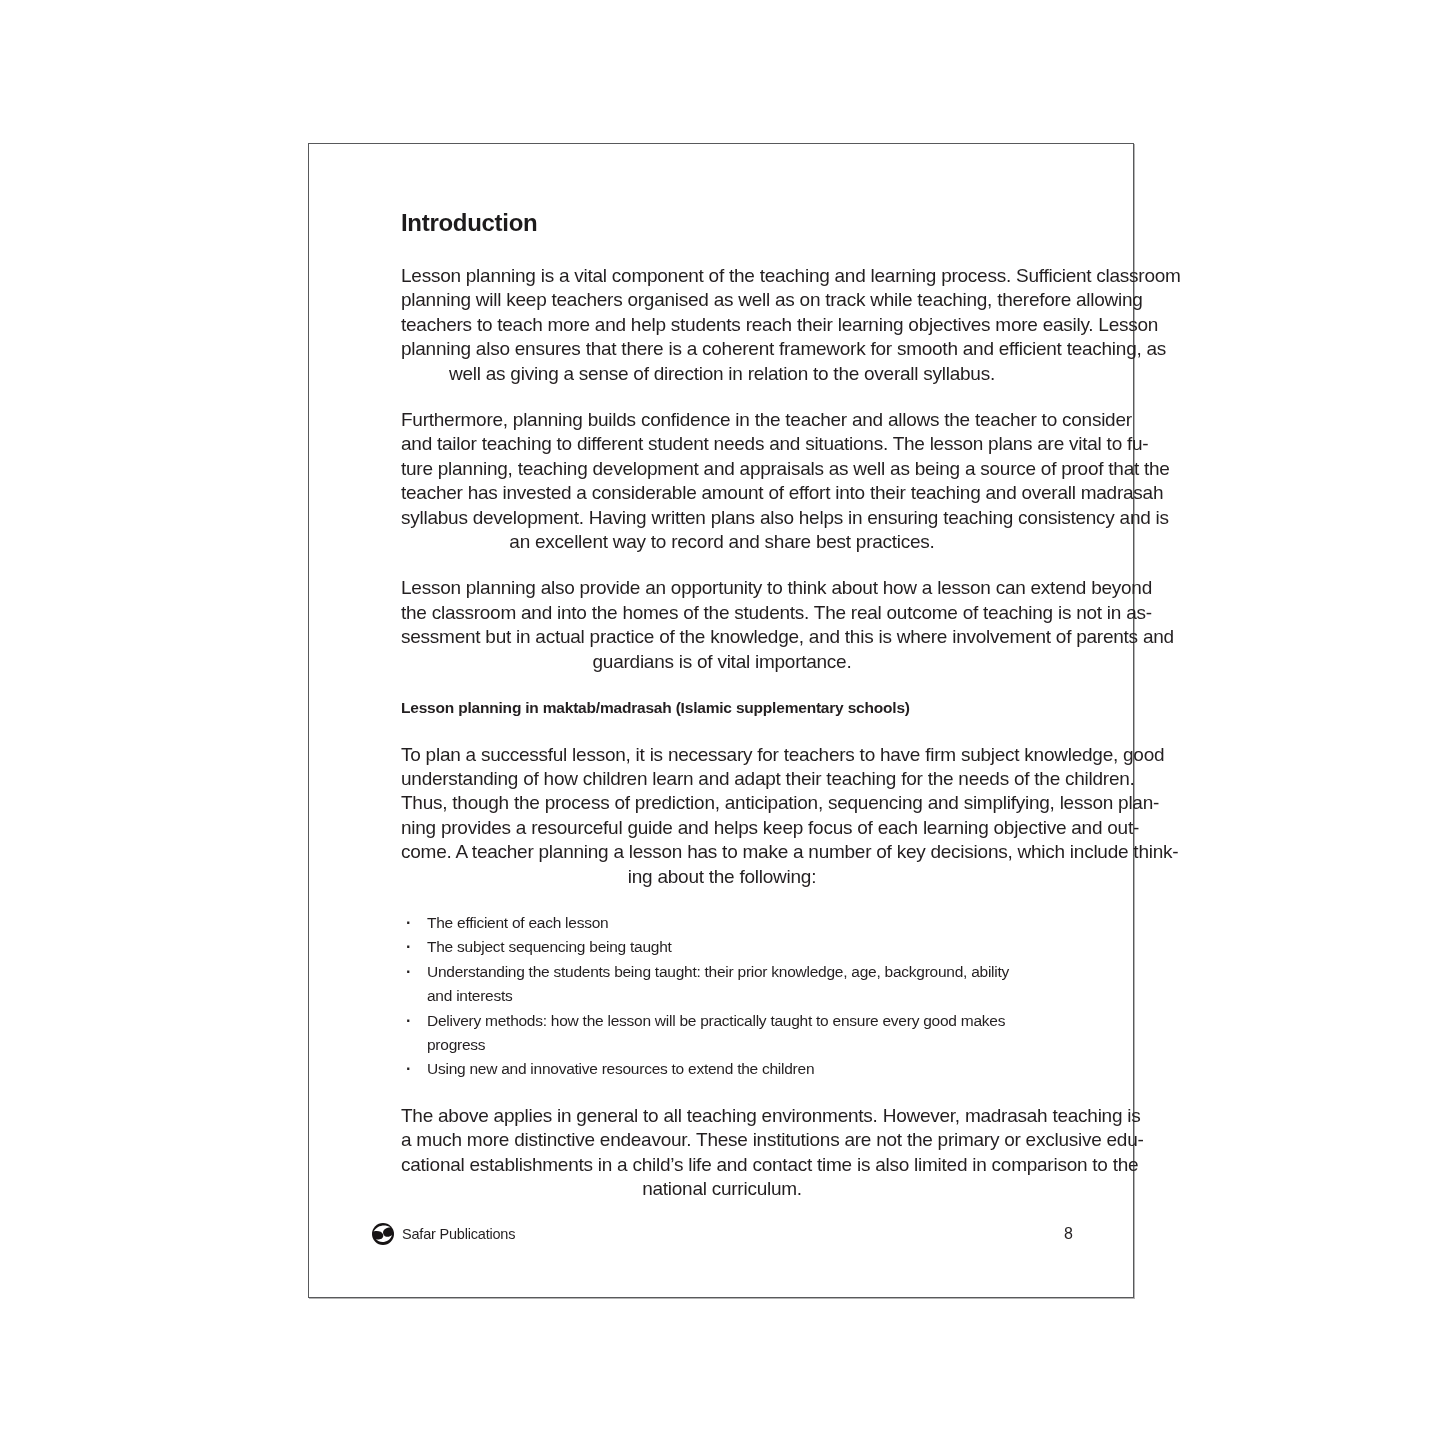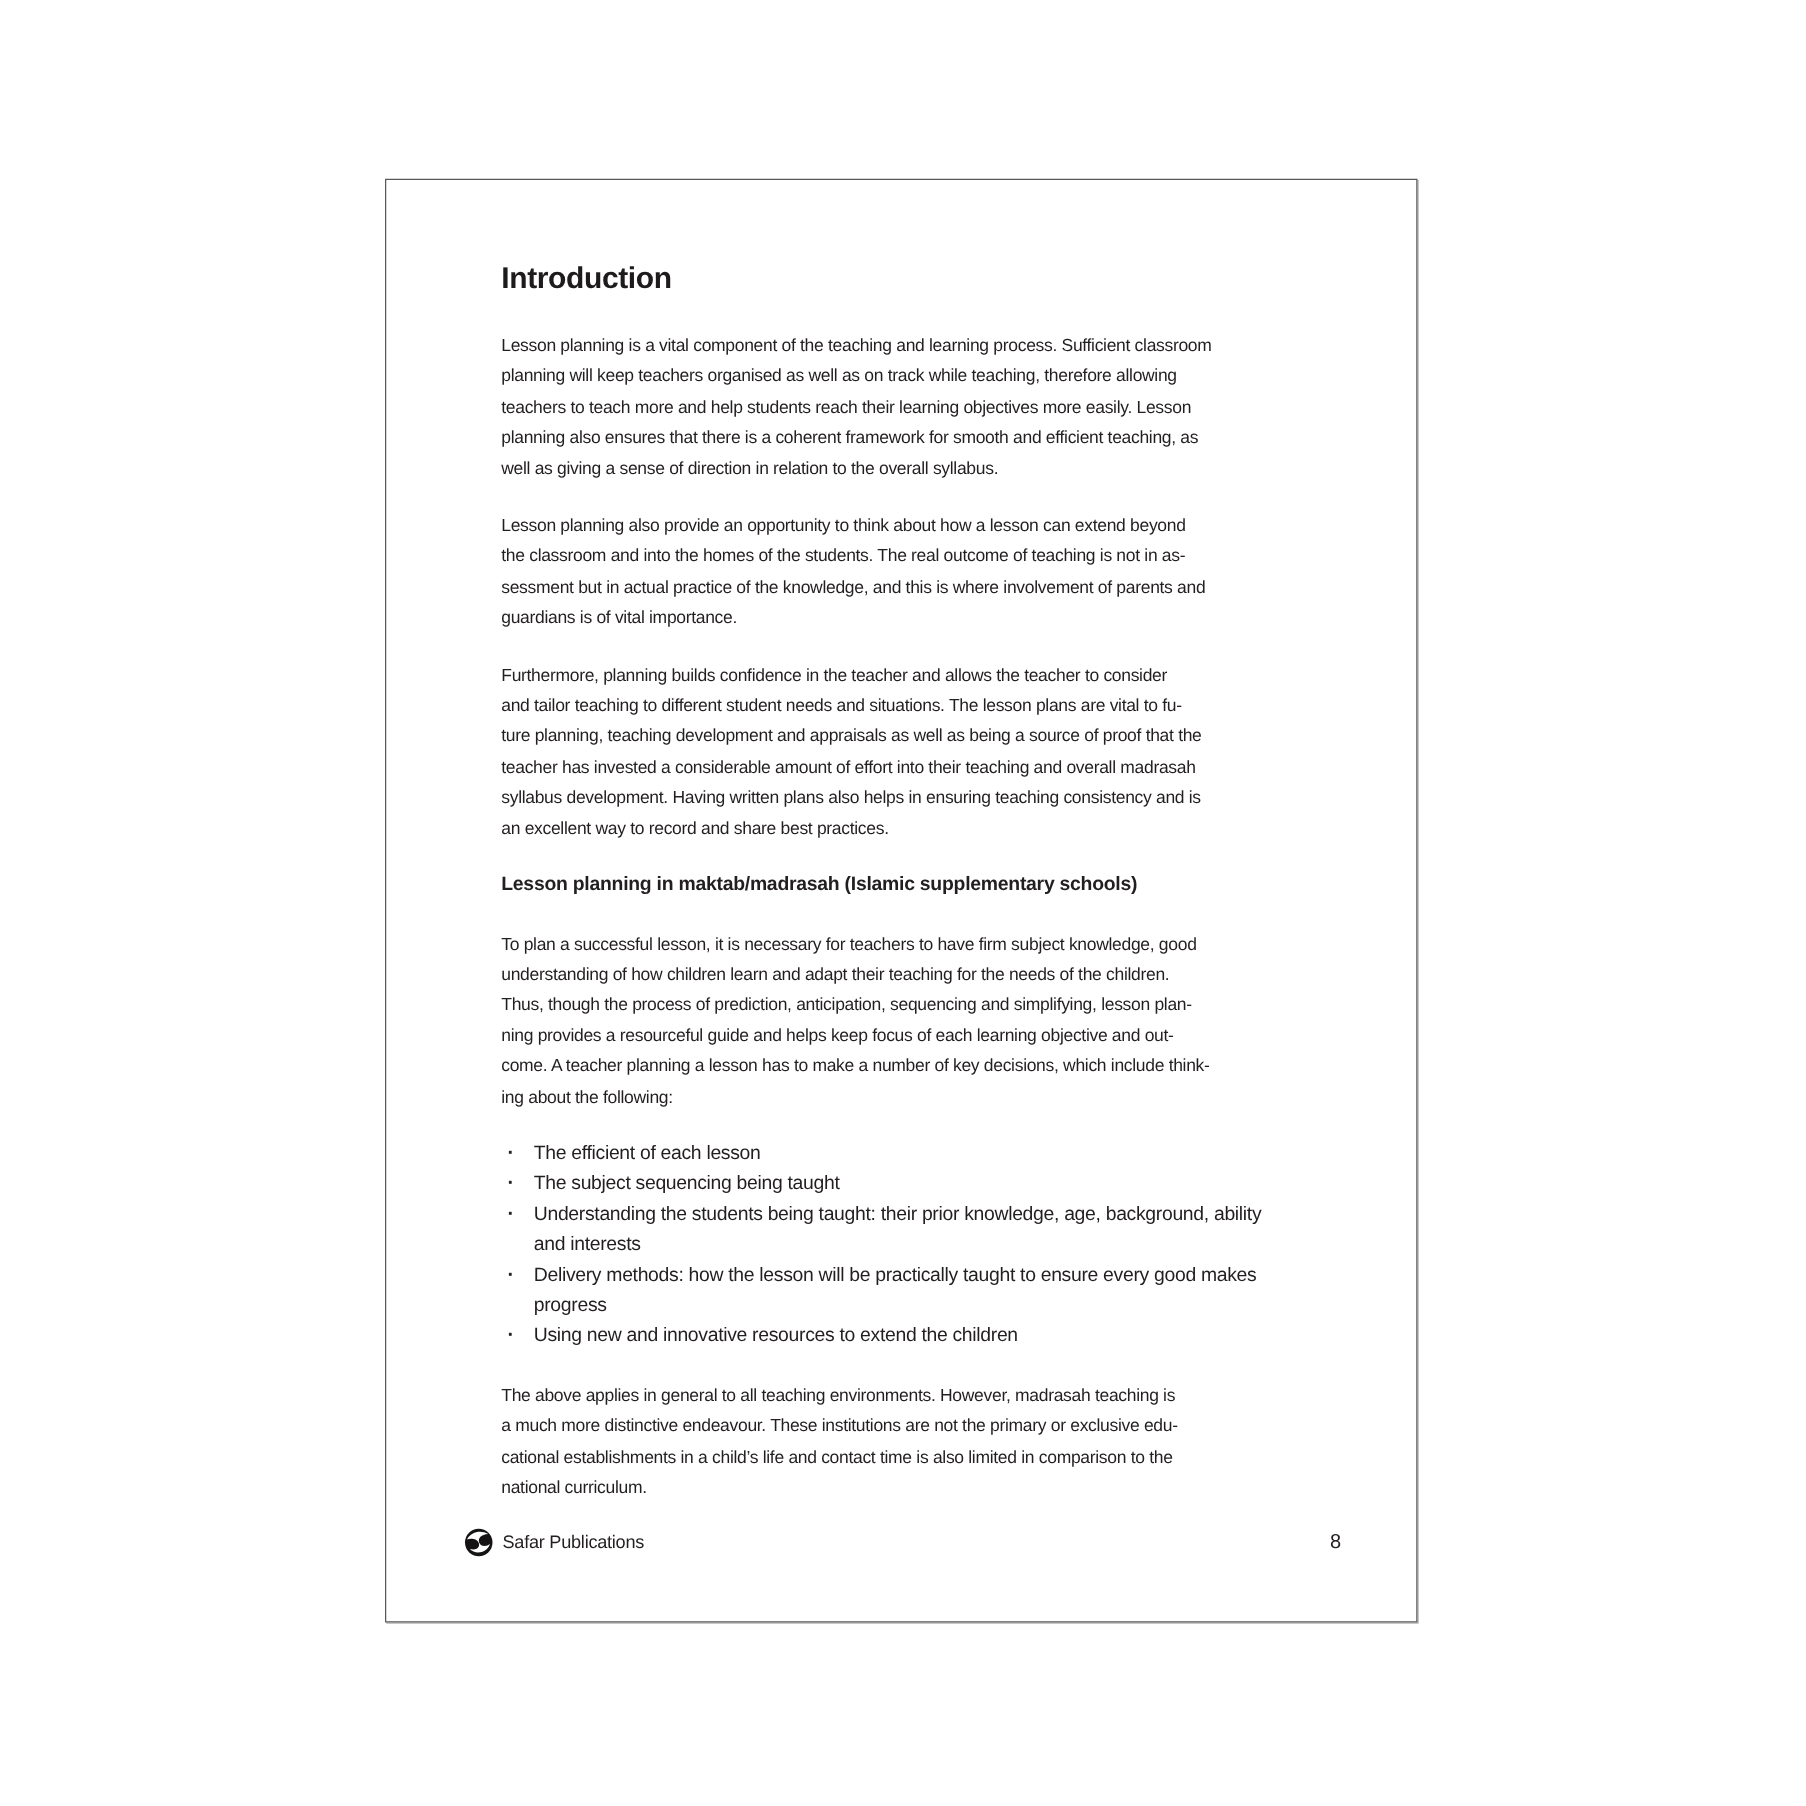--- a/index.html
+++ b/index.html
@@ -33,25 +33,26 @@
   }
   .page-title {
     font-size: 24px;
     font-weight: bold;
     letter-spacing: -0.3px;
     line-height: 30px;
     margin: 0 0 26px 0;
     color: #1d1b1c;
   }
   .para {
-    font-size: 14px;
+    font-size: 19px;
     line-height: 24.4px;
     letter-spacing: -0.25px;
     white-space: pre;
     margin: 0 0 22px 0;
+    text-align: center;
   }
   .subheading {
     font-size: 15.5px;
     line-height: 24.4px;
     letter-spacing: -0.2px;
     font-weight: bold;
     white-space: pre;
     margin: 0 0 22px 0;
   }
   .bullet-list {
@@ -111,31 +112,31 @@
     <div class="content">
 
       <h1 class="page-title">Introduction</h1>
 
       <p class="para">Lesson planning is a vital component of the teaching and learning process. Sufficient classroom
 planning will keep teachers organised as well as on track while teaching, therefore allowing
 teachers to teach more and help students reach their learning objectives more easily. Lesson
 planning also ensures that there is a coherent framework for smooth and efficient teaching, as
 well as giving a sense of direction in relation to the overall syllabus.</p>
 
-      <p class="para">Lesson planning also provide an opportunity to think about how a lesson can extend beyond
-the classroom and into the homes of the students. The real outcome of teaching is not in as-
-sessment but in actual practice of the knowledge, and this is where involvement of parents and
-guardians is of vital importance.</p>
-
       <p class="para">Furthermore, planning builds confidence in the teacher and allows the teacher to consider
 and tailor teaching to different student needs and situations. The lesson plans are vital to fu-
 ture planning, teaching development and appraisals as well as being a source of proof that the
 teacher has invested a considerable amount of effort into their teaching and overall madrasah
 syllabus development. Having written plans also helps in ensuring teaching consistency and is
 an excellent way to record and share best practices.</p>
+
+      <p class="para">Lesson planning also provide an opportunity to think about how a lesson can extend beyond
+the classroom and into the homes of the students. The real outcome of teaching is not in as-
+sessment but in actual practice of the knowledge, and this is where involvement of parents and
+guardians is of vital importance.</p>
 
       <p class="subheading">Lesson planning in maktab/madrasah (Islamic supplementary schools)</p>
 
       <p class="para">To plan a successful lesson, it is necessary for teachers to have firm subject knowledge, good
 understanding of how children learn and adapt their teaching for the needs of the children.
 Thus, though the process of prediction, anticipation, sequencing and simplifying, lesson plan-
 ning provides a resourceful guide and helps keep focus of each learning objective and out-
 come. A teacher planning a lesson has to make a number of key decisions, which include think-
 ing about the following:</p>
 

